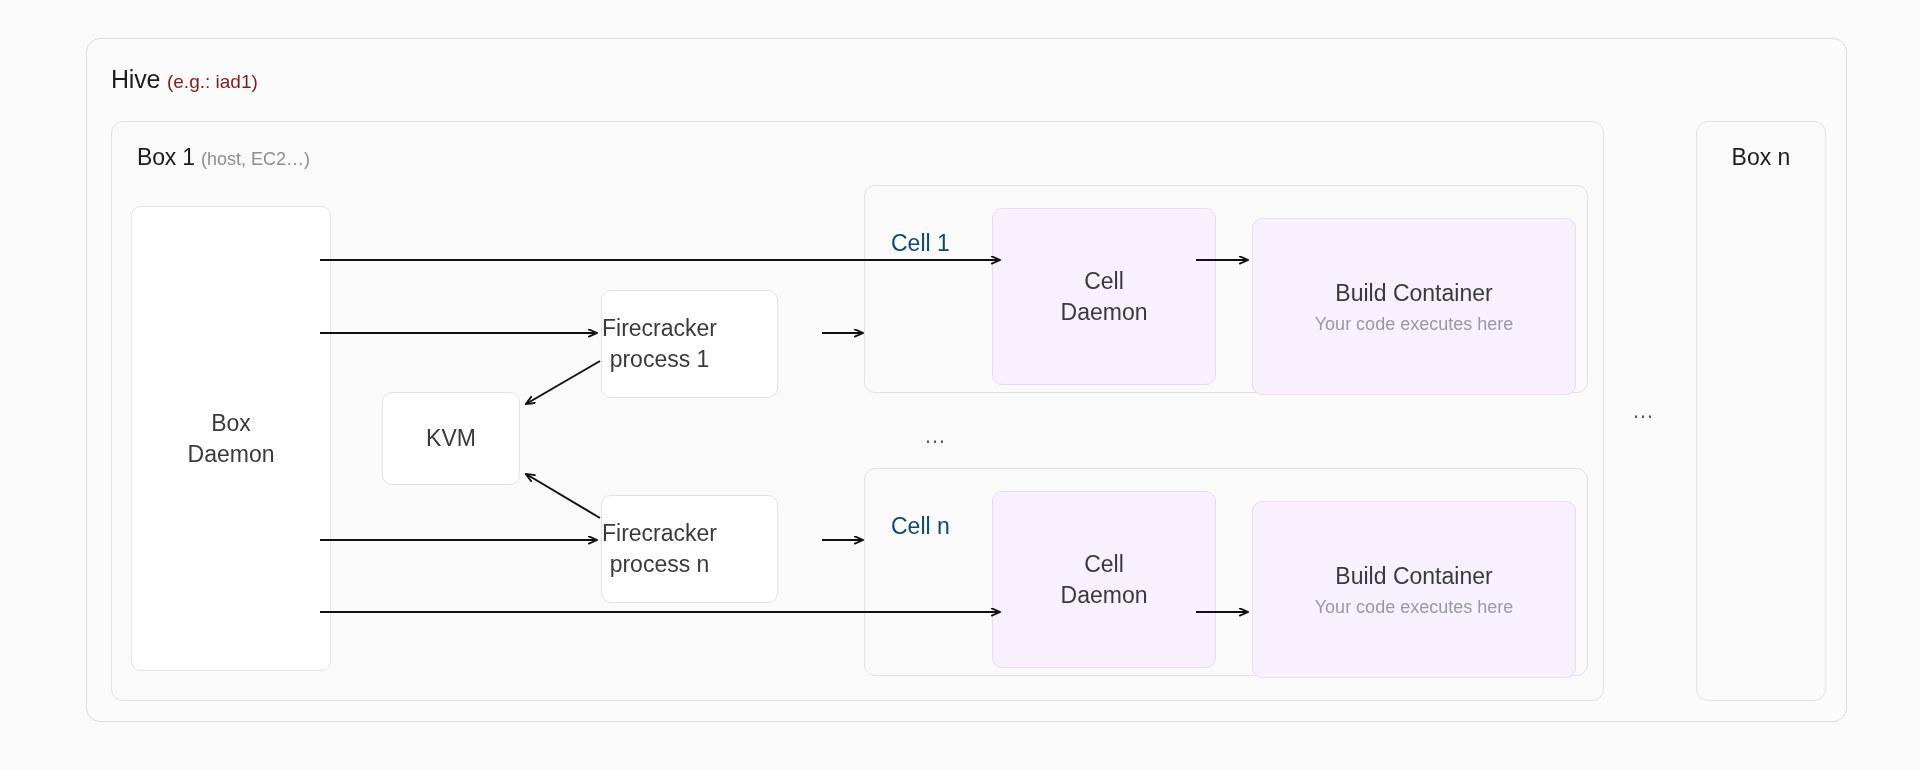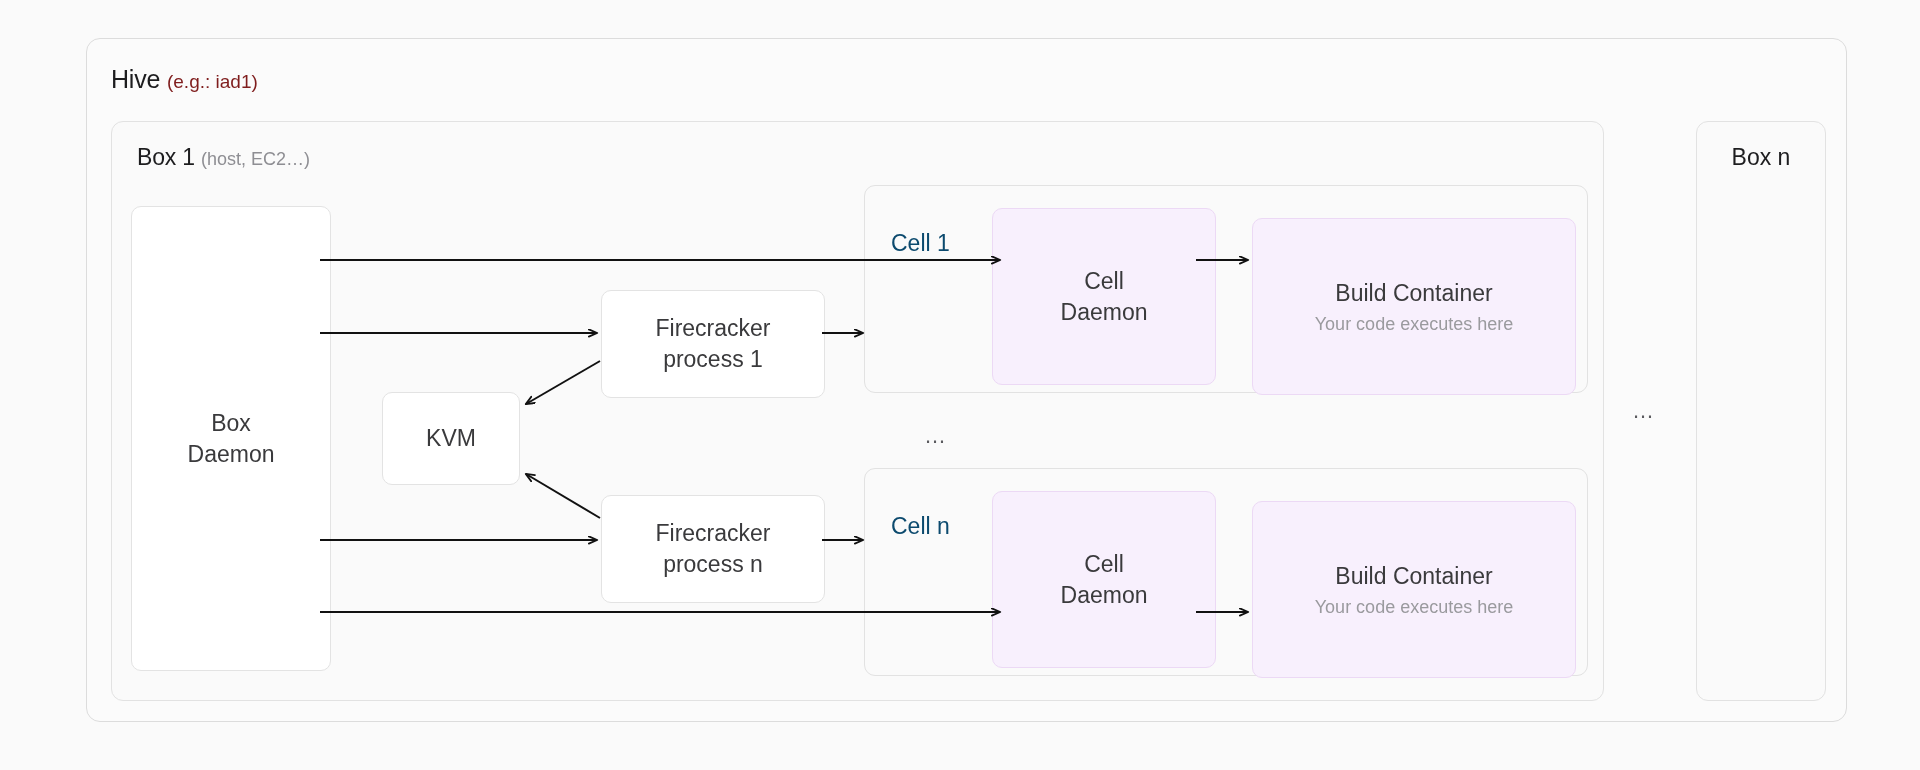--- a/index.html
+++ b/index.html
@@ -68,25 +68,25 @@
     left: 382px; top: 392px; width: 138px; height: 93px;
     border: 1px solid #e3e3e3;
     border-radius: 10px;
     background: #ffffff;
     display: flex; align-items: center; justify-content: center;
   }
   #kvm .node-label { font-size: 23px; color: #3a3a3c; }
 
   
   .fc {
-    width: 224px; height: 108px;
+    width: 177px; height: 108px;
     border: 1px solid #e3e3e3;
     border-radius: 10px;
     background: #ffffff;
-    display: flex; align-items: center; justify-content: center;
+    display: flex; align-items: center; justify-content: flex-start;
   }
   .fc .node-label {
     font-size: 23px; color: #3a3a3c; line-height: 1.35;
     text-align: center; white-space: pre-line;
   }
   #fc1 { left: 601px; top: 290px; }
   #fcn { left: 601px; top: 495px; }
 
   
   .cell-group {

